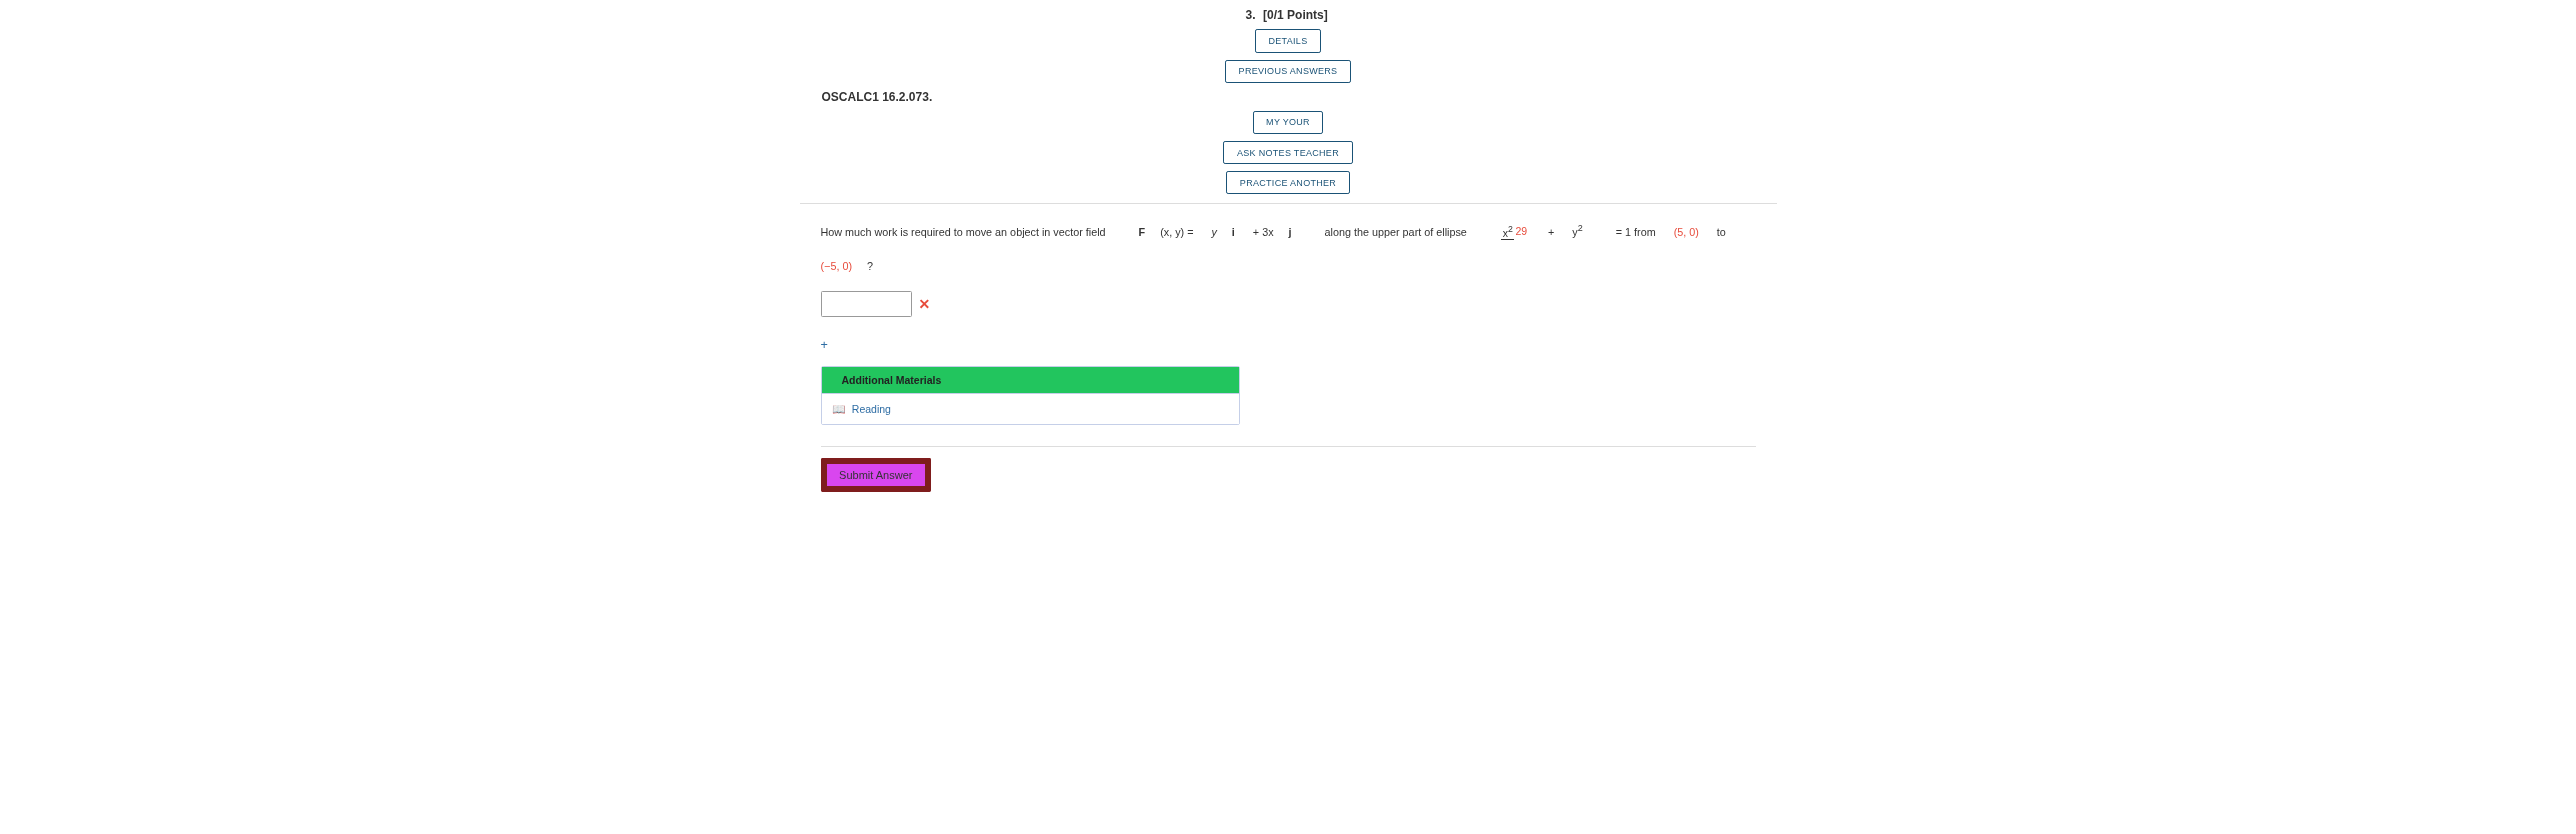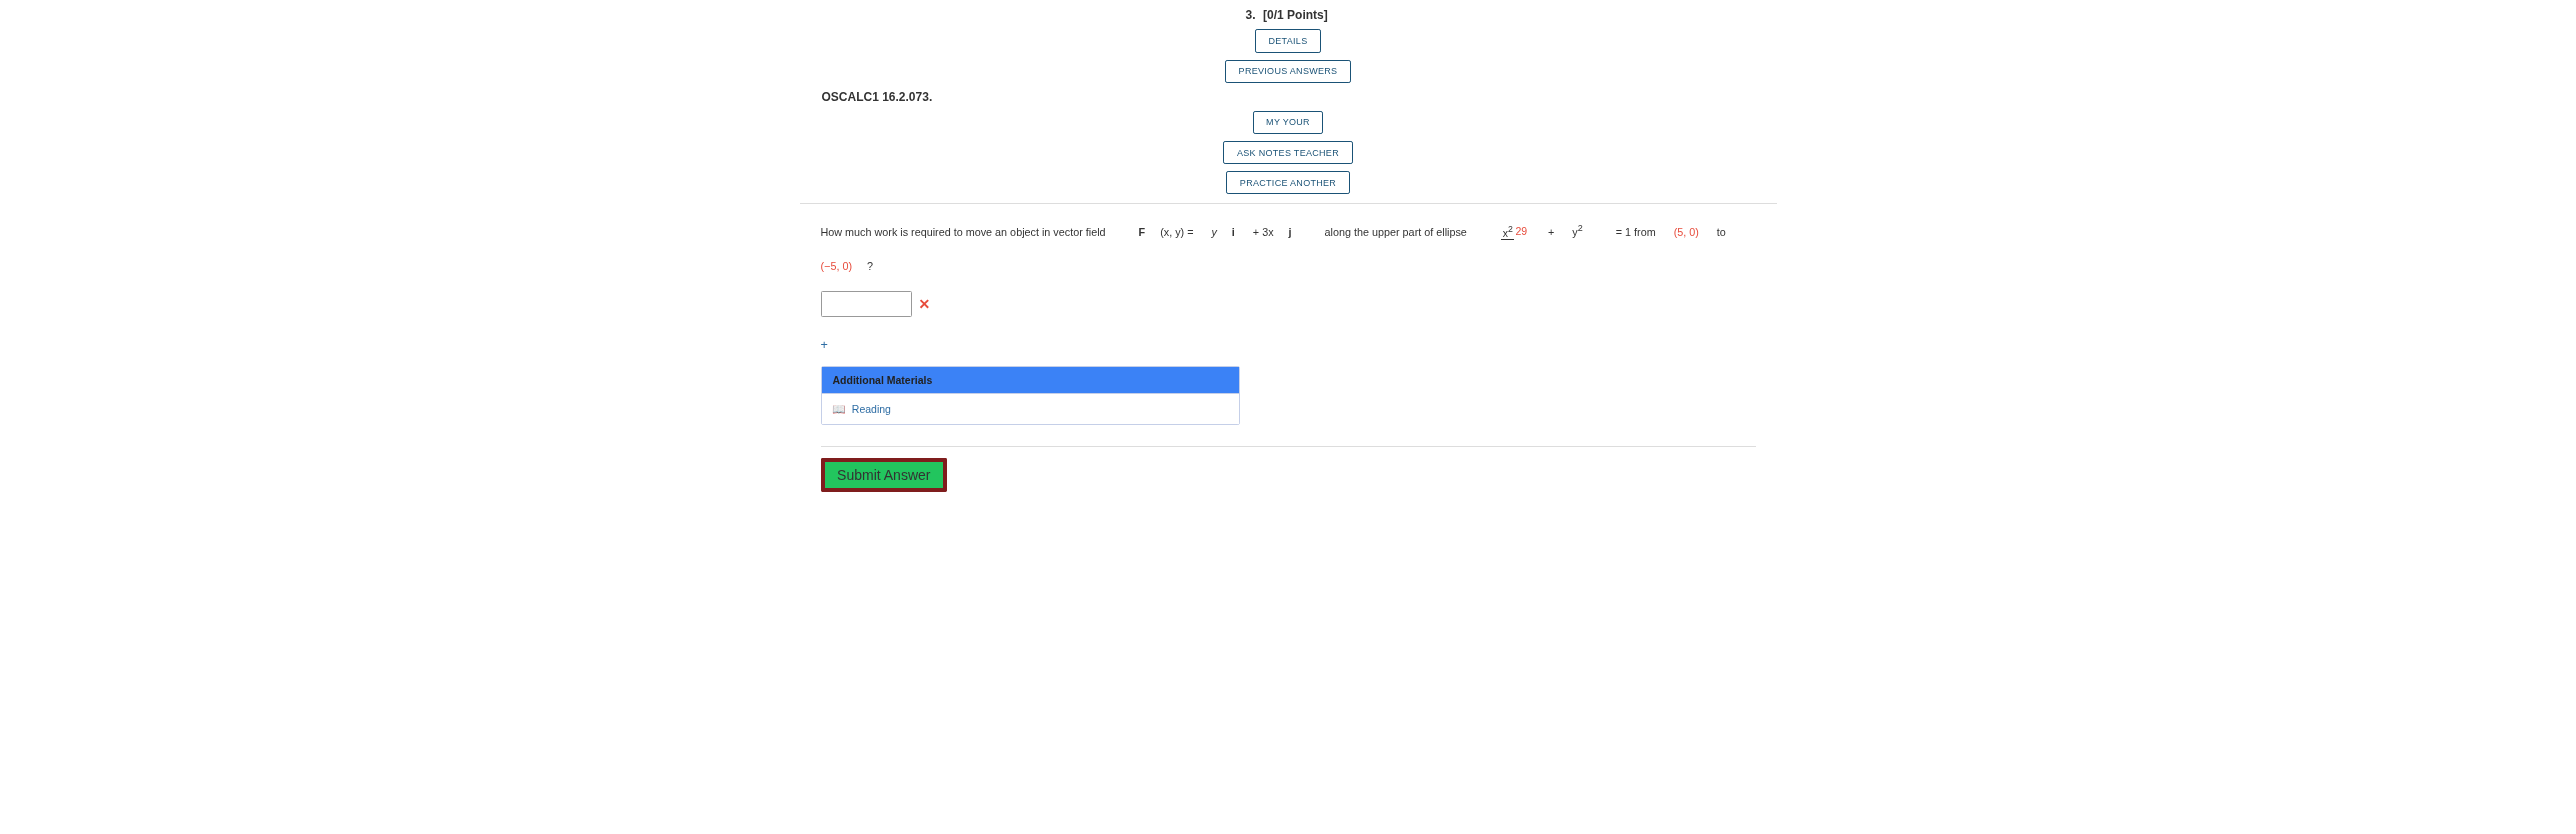--- a/index.html
+++ b/index.html
@@ -133,22 +133,22 @@
 
     
     .additional-materials {
       border: 0.7px solid #c5cfe8;
       border-radius: 2.1px;
       width: 419px;
       margin-bottom: 21px;
     }
 
     .additional-materials-header {
-      background: #3b82f6;
-      padding: 7px 11px;
+      background: #22c55e;
+      padding: 7px 20px;
       font-weight: bold;
       font-size: 10.5px;
       color: #222;
     }
 
     .additional-materials-body {
       padding: 8.4px 11px;
       background: #fff;
       border-top: 0.7px solid #c5cfe8;
     }
@@ -162,25 +162,25 @@
       font-size: 10.5px;
       cursor: pointer;
     }
 
     .book-icon {
       font-size: 11px;
     }
 
     
     .submit-btn {
-      border: 4px solid #7f1d1d;
-      background: #22c55e;
+      border: 6px solid #7f1d1d;
+      background: #d946ef;
       color: #333;
       padding: 4.9px 12.6px;
-      font-size: 14px;
+      font-size: 11px;
       cursor: pointer;
       border-radius: 1.4px;
     }
 
     .submit-area {
       border-top: 0.7px solid #ddd;
       padding-top: 11px;
       margin-top: 7px;
     }
   </style>

